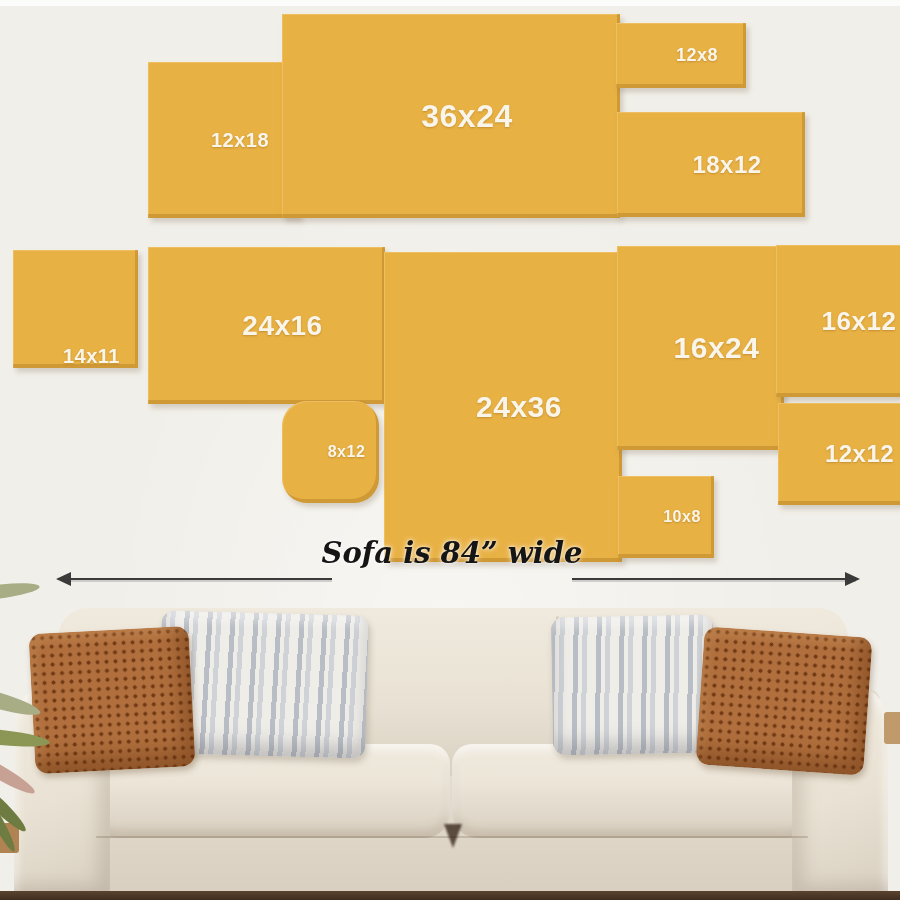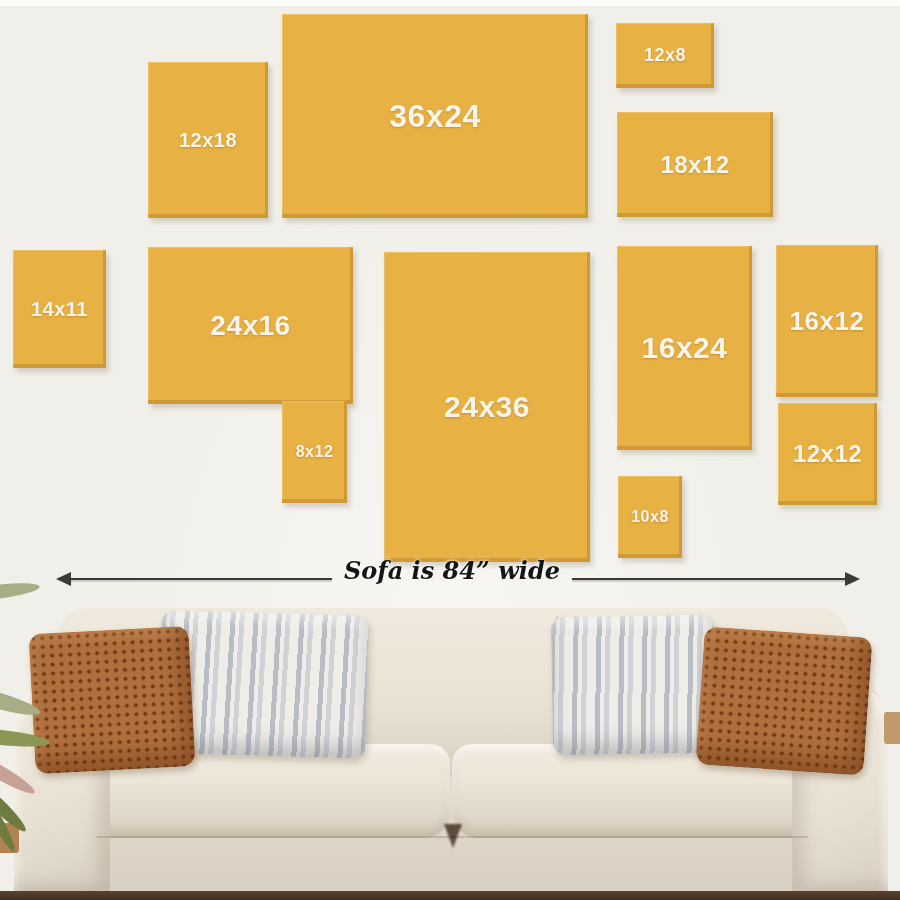--- a/index.html
+++ b/index.html
@@ -17,21 +17,21 @@
     background:#fcfcfa;
   }
   
   .canvas{
     position:absolute;
     background:var(--canvas-fill,#e8b144);
     box-shadow:
       inset -3px -4px 0 rgba(150,100,24,0.30),
       inset 1px 1px 0 rgba(255,236,180,0.25),
       3px 4px 5px rgba(120,100,70,0.25);
-    display:flex;align-items:center;justify-content:center;
+    display:flex;align-items:center;justify-content:center;padding-left:32px;
   }
   .canvas-label{
     color:var(--canvas-label,#faf5ea);
     font-weight:bold;
     letter-spacing:0.5px;
     text-shadow:0 1px 2px rgba(150,105,25,0.45);
     user-select:none;
   }
   
   .measure-line{
@@ -42,25 +42,25 @@
   .measure-line.left-seg{left:64px;width:268px;}
   .measure-line.right-seg{left:572px;width:284px;}
   .arrowhead{
     position:absolute;top:572px;width:0;height:0;
     border-top:7px solid transparent;
     border-bottom:7px solid transparent;
   }
   .arrowhead.left{left:56px;border-right:15px solid var(--arrow,#3a3a3a);}
   .arrowhead.right{left:845px;border-left:15px solid var(--arrow,#3a3a3a);}
   .measure-label{
-    position:absolute;top:556px;left:452px;
+    position:absolute;top:536px;left:452px;
     transform:translateX(-50%);
     font-family:"DejaVu Serif", serif;
     font-style:italic;font-weight:600;
-    font-size:24px;color:var(--measure-text,#151515);
+    font-size:29px;color:var(--measure-text,#151515);
     white-space:nowrap;
     text-shadow:0 0 3px rgba(255,255,255,0.9), 0 0 6px rgba(255,255,255,0.7);
   }
   
   .sofa-base{
     position:absolute;left:26px;top:690px;width:854px;height:203px;
     background:linear-gradient(180deg, var(--sofa-mid,#e6ded1) 0%, #e2dacc 55%, var(--sofa-dark,#d8cfc0) 100%);
     border-radius:10px;
   }
   .sofa-backrest{
@@ -155,36 +155,36 @@
   </div>
   <div class="canvas" style="left: 282px; top: 14px; width: 306px; height: 204px; font-size: 32px;">
     <span class="canvas-label">36x24</span>
   </div>
   <div class="canvas" style="left: 616px; top: 23px; width: 98px; height: 65px; font-size: 18px;">
     <span class="canvas-label">12x8</span>
   </div>
   <div class="canvas" style="left: 617px; top: 112px; width: 156px; height: 105px; font-size: 24px;">
     <span class="canvas-label">18x12</span>
   </div>
-  <div class="canvas" style="left: 13px; top: 250px; width: 93px; height: 118px; font-size: 20px;">
+  <div class="canvas" style="left: 13px; top: 250px; width: 93px; height: 118px; font-size: 20px; align-items: flex-end;">
     <span class="canvas-label">14x11</span>
   </div>
   <div class="canvas" style="left: 148px; top: 247px; width: 205px; height: 157px; font-size: 28px;">
     <span class="canvas-label">24x16</span>
   </div>
   <div class="canvas" style="left: 384px; top: 245px; width: 206px; height: 310px; font-size: 30px; margin-top: 7px;">
     <span class="canvas-label">24x36</span>
   </div>
   <div class="canvas" style="left: 617px; top: 246px; width: 135px; height: 204px; font-size: 30px;">
     <span class="canvas-label">16x24</span>
   </div>
   <div class="canvas" style="left: 776px; top: 245px; width: 102px; height: 152px; font-size: 26px;">
     <span class="canvas-label">16x12</span>
   </div>
-  <div class="canvas" style="left: 282px; top: 401px; width: 65px; height: 102px; font-size: 16px;">
+  <div class="canvas" style="left: 282px; top: 401px; width: 65px; height: 102px; font-size: 16px; border-radius: 25px;">
     <span class="canvas-label">8x12</span>
   </div>
   <div class="canvas" style="left: 778px; top: 403px; width: 99px; height: 102px; font-size: 24px;">
     <span class="canvas-label">12x12</span>
   </div>
   <div class="canvas" style="left: 618px; top: 476px; width: 64px; height: 82px; font-size: 16px;">
     <span class="canvas-label">10x8</span>
   </div>
 
   <div class="measure-line left-seg"></div>

